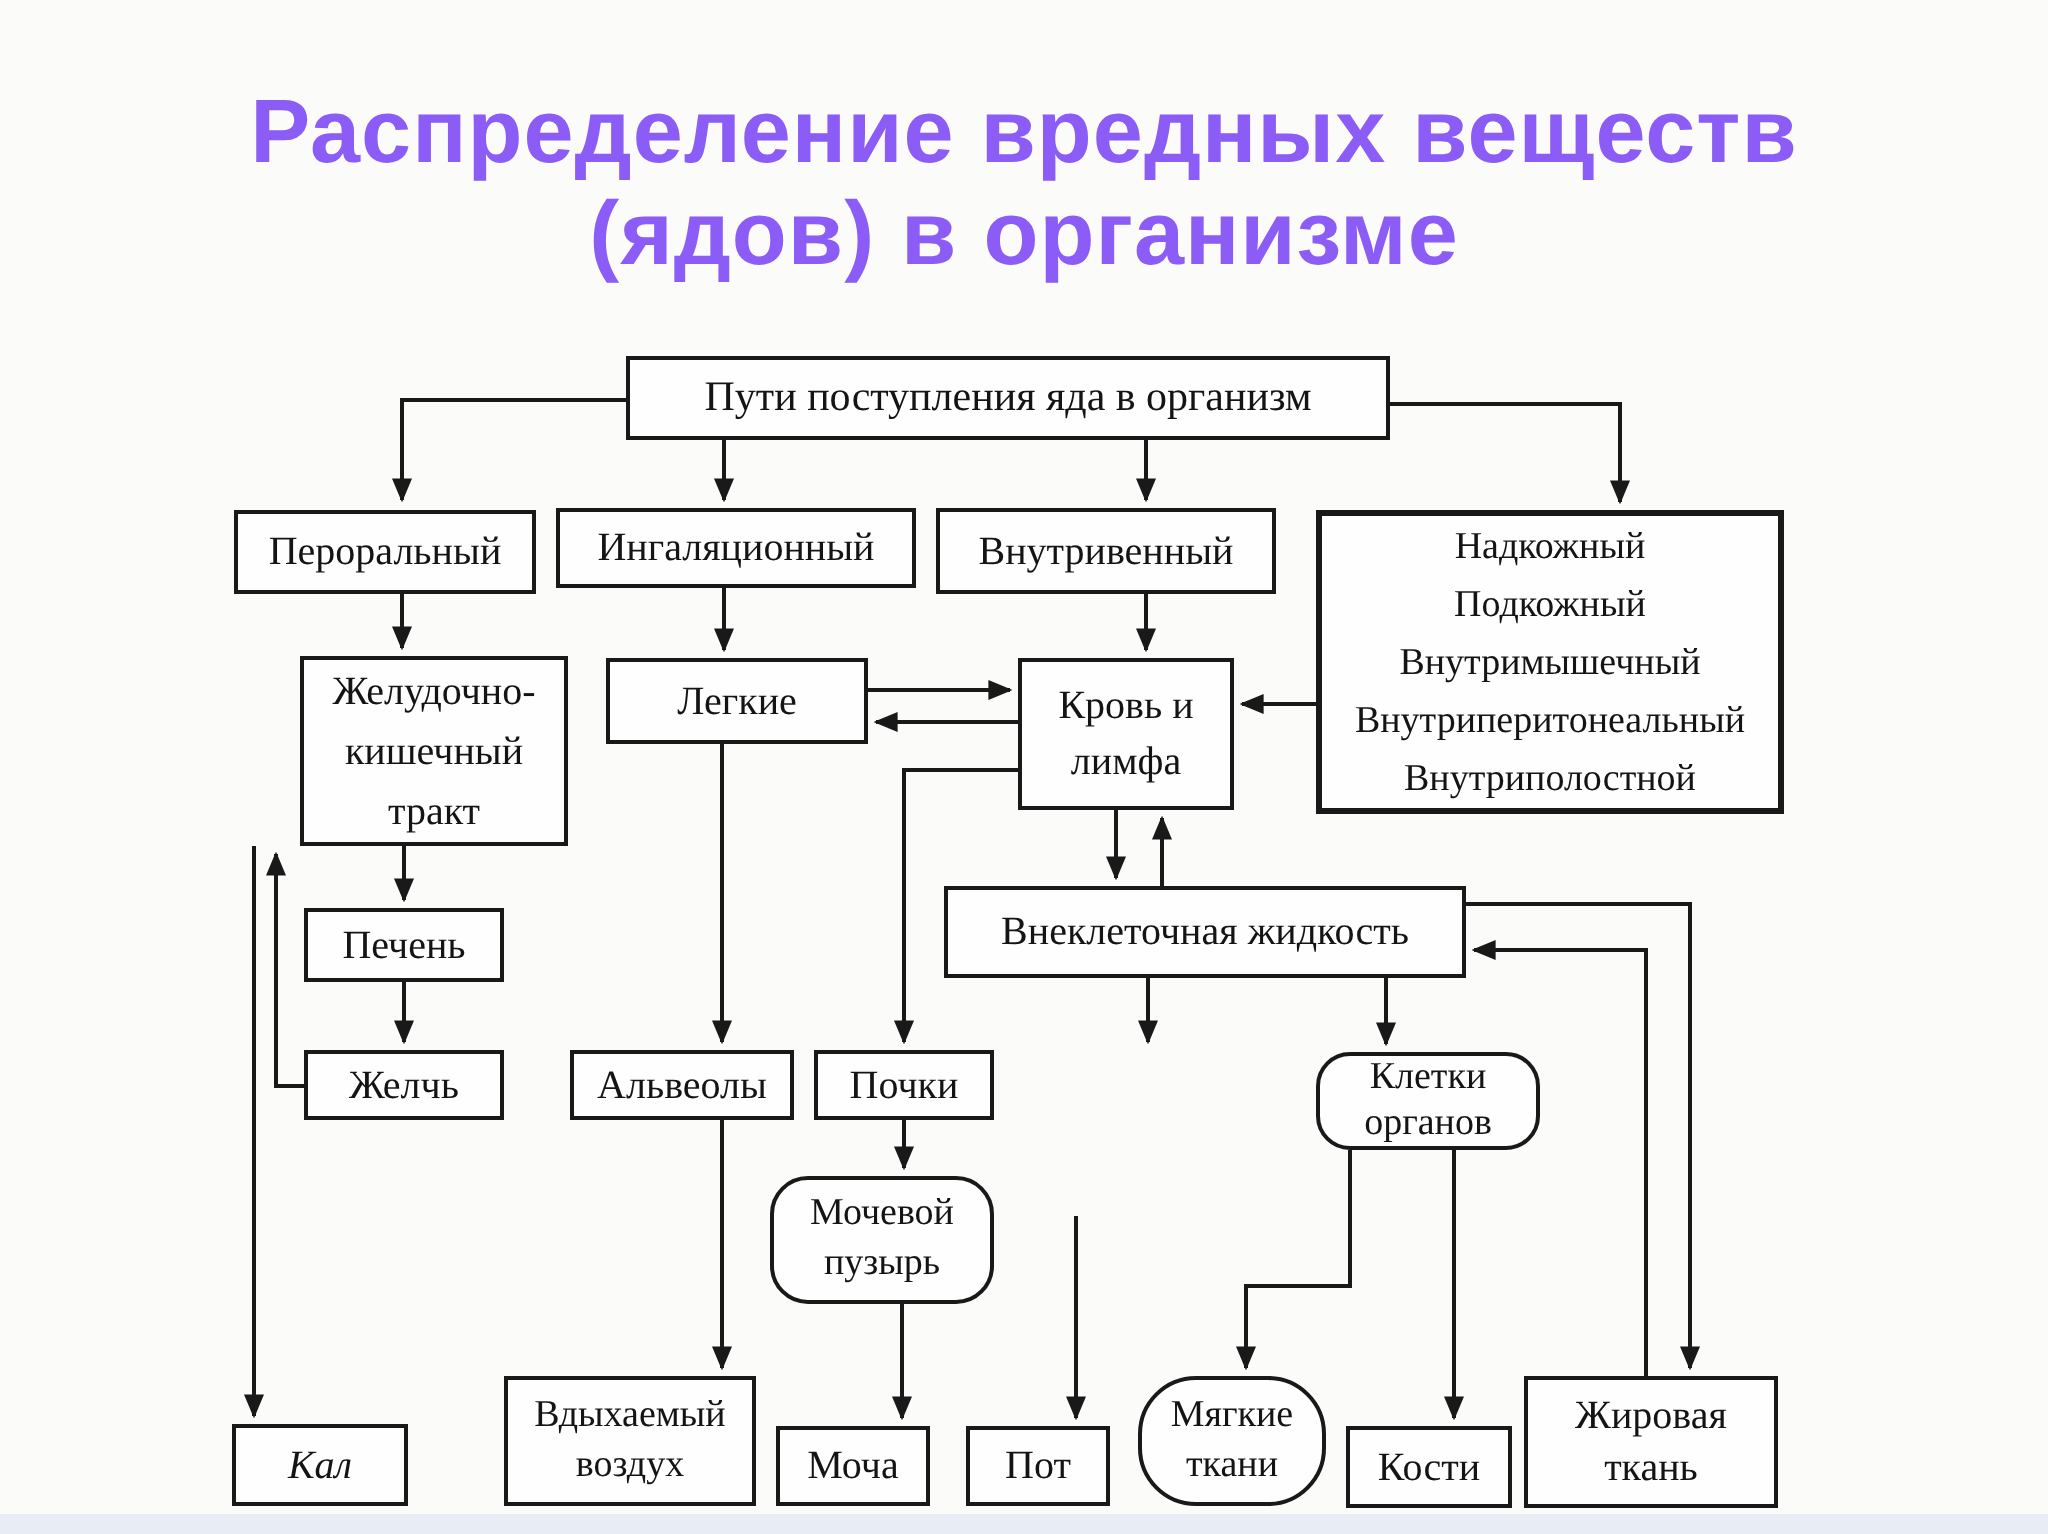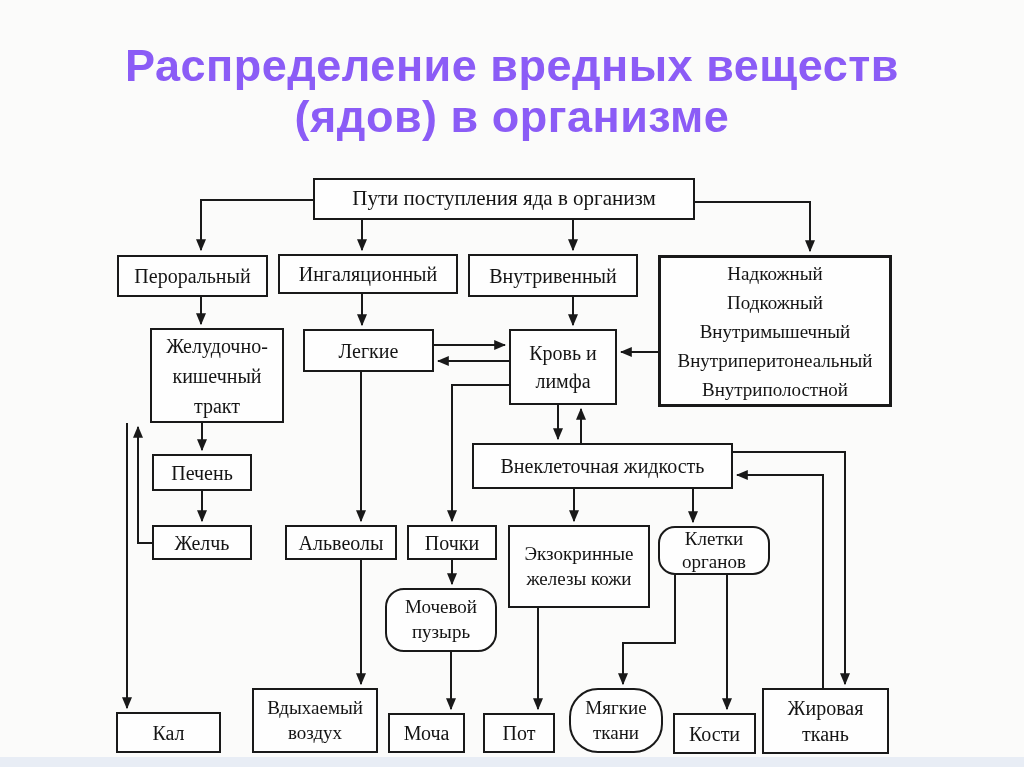--- a/index.html
+++ b/index.html
@@ -150,33 +150,30 @@
   </div>
 
   <div class="node" style="left:285px;top:525px;width:112px;height:35px;">
     <span>Альвеолы</span>
   </div>
 
   <div class="node" style="left:407px;top:525px;width:90px;height:35px;">
     <span>Почки</span>
   </div>
 
-  <div class="node small" style="left:508px;top:525px;width:142px;height:83px;">
-    <span>Экзокринные железы кожи</span>
-  </div>
 
   <div class="node compact" style="left:658px;top:526px;width:112px;height:49px;">
     <span>Клетки органов</span>
   </div>
 
   <div class="node small" style="left:385px;top:588px;width:112px;height:64px;border-radius:19px;">
     <span>Мочевой пузырь</span>
   </div>
 
-  <div class="node" style="left:116px;top:712px;width:105px;height:41px;">
+  <div class="node" style="left:116px;top:712px;width:88px;height:41px;font-style:italic;">
     <span>Кал</span>
   </div>
 
   <div class="node small" style="left:252px;top:688px;width:126px;height:65px;">
     <span>Вдыхаемый воздух</span>
   </div>
 
   <div class="node" style="left:388px;top:713px;width:77px;height:40px;">
     <span>Моча</span>
   </div>

